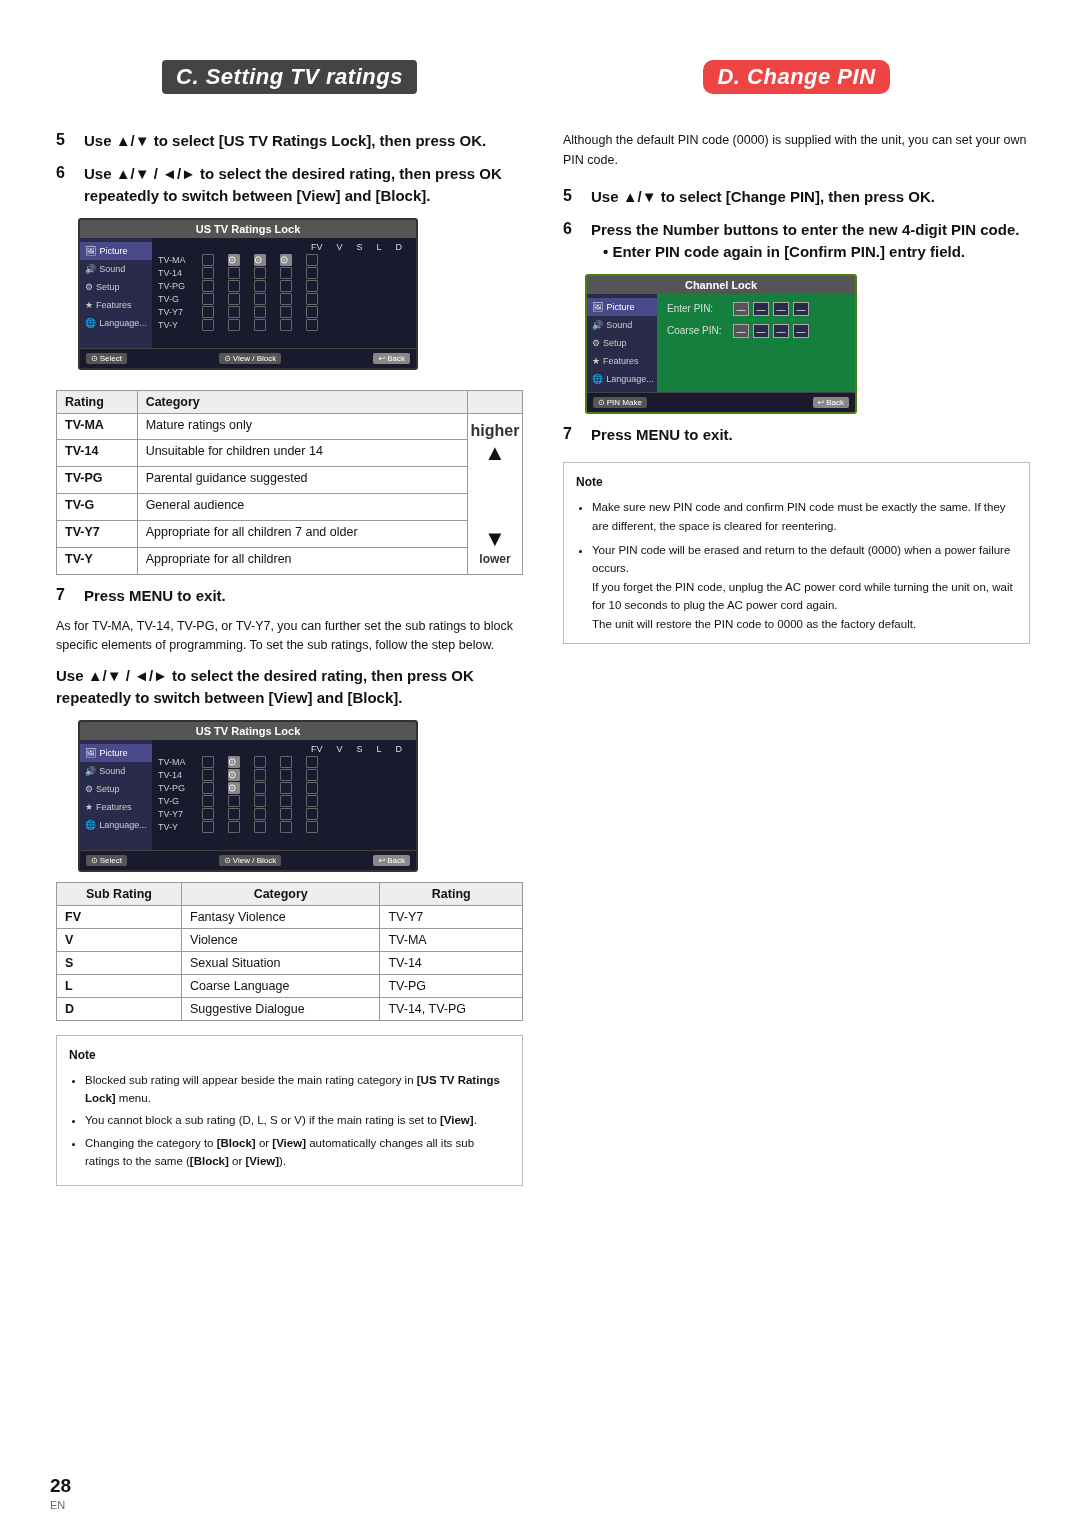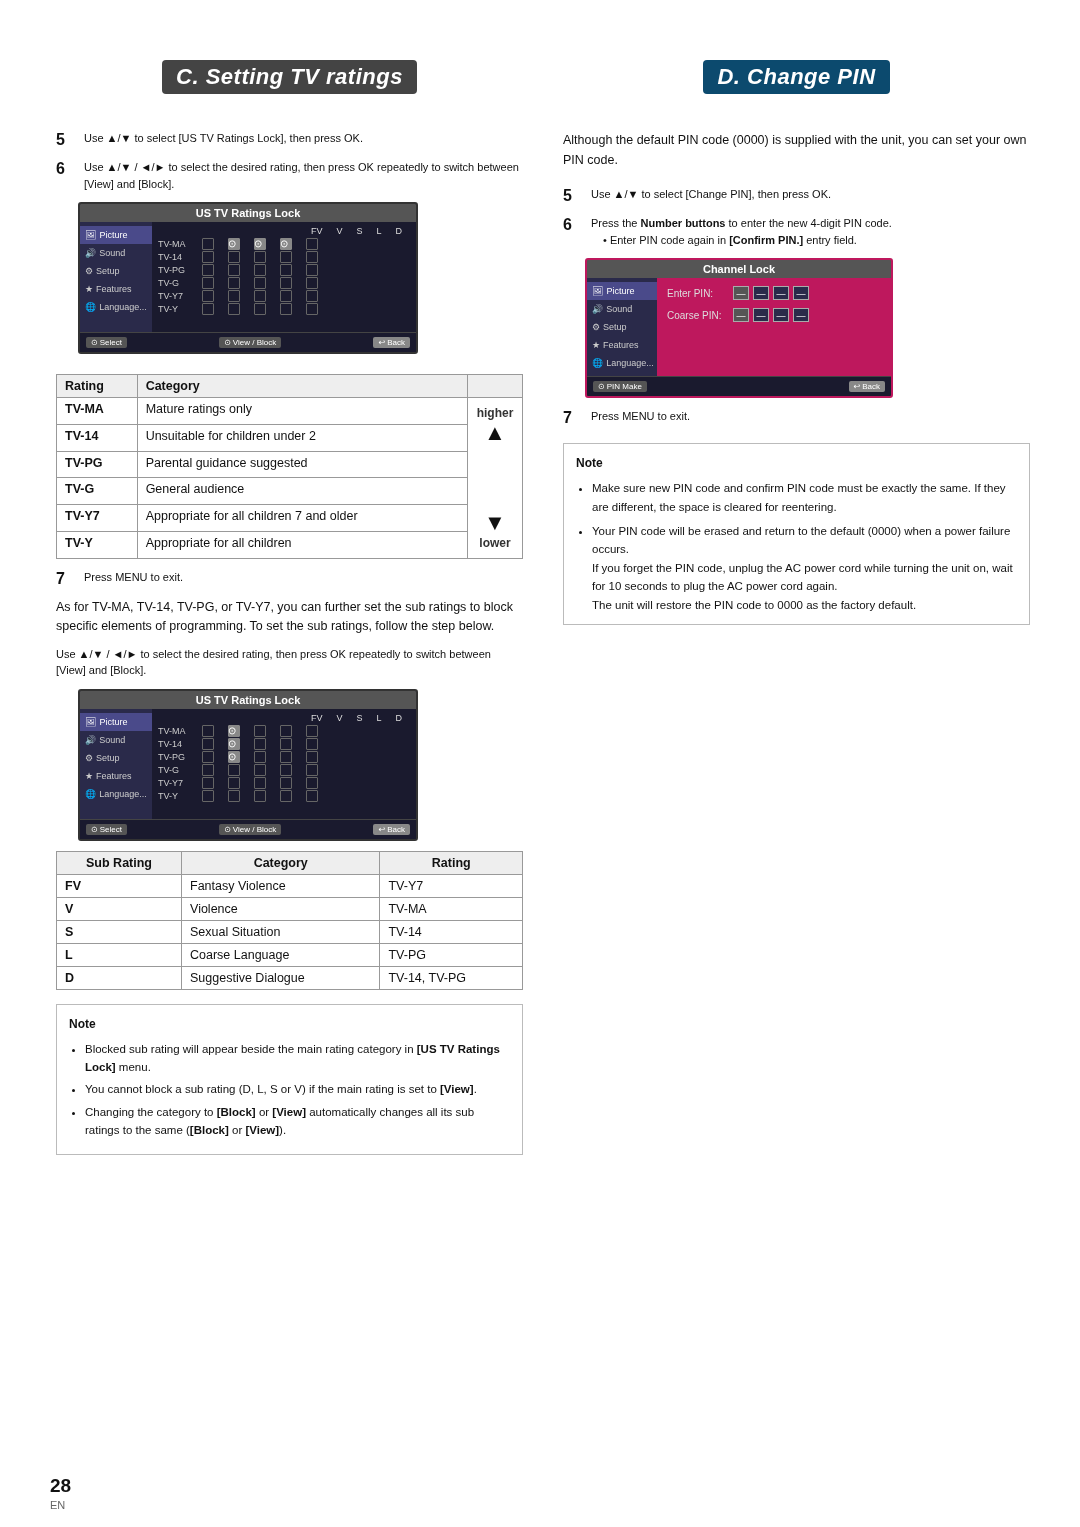--- a/index.html
+++ b/index.html
@@ -36,43 +36,44 @@
     }
     .title-c {
       background: #444;
       color: #fff;
       padding: 4px 14px;
       border-radius: 4px;
       display: inline-block;
       font-style: italic;
     }
     .title-d {
-      background: #0c4a6e;
+      background: #ef4444;
       color: #fff;
       padding: 4px 14px;
-      border-radius: 4px;
+      border-radius: 10px;
       display: inline-block;
       font-style: italic;
     }
     
     .step {
       display: flex;
       margin-bottom: 10px;
       align-items: flex-start;
     }
     .step-num {
       font-size: 16px;
       font-weight: bold;
       min-width: 22px;
       margin-right: 6px;
       margin-top: 1px;
     }
     .step-text {
-      font-size: 11px;
+      font-size: 15px;
       line-height: 1.5;
+      font-weight: bold;
     }
     
     .tv-screen {
       border: 2px solid #333;
       background: #1a1a2e;
       color: #fff;
       width: 340px;
       margin: 10px 0 10px 22px;
       font-size: 10px;
       border-radius: 3px;
@@ -250,24 +251,24 @@
       margin-bottom: 4px;
     }
     
     .right-intro {
       font-size: 12.5px;
       line-height: 1.6;
       margin-bottom: 16px;
     }
     
     .channel-screen {
-      border: 2px solid #be185d;
-      background: #be185d;
-      color: #fff;
-      width: 308px;
+      border: 2px solid #4d7c0f;
+      background: #15803d;
+      color: #fff;
+      width: 272px;
       margin: 10px 0 10px 22px;
       font-size: 10px;
       border-radius: 3px;
       overflow: hidden;
     }
     .channel-title-bar {
       background: #555;
       color: #fff;
       text-align: center;
       padding: 3px 8px;
@@ -493,33 +494,33 @@
                 <th style="width:55px;"></th>
               </tr>
             </thead>
             <tbody>
               <tr>
                 <td class="rating-col">TV-MA</td>
                 <td>Mature ratings only</td>
                 <td rowspan="6" style="text-align:center; vertical-align:middle; border:1px solid #999; position:relative; padding:0;">
                   <div style="display:flex; flex-direction:column; align-items:center; justify-content:space-between; height:100%; padding:8px 0; min-height:160px;">
                     <div>
-                      <div style="font-weight:bold; font-size:12px; text-align:right; color:#333;">higher</div>
+                      <div style="font-weight:bold; font-size:16px; text-align:right; color:#333;">higher</div>
                       <div style="font-size:22px; text-align:center;">▲</div>
                     </div>
                     <div>
                       <div style="font-size:22px; text-align:center;">▼</div>
                       <div style="font-weight:bold; font-size:12px; text-align:right; color:#333;">lower</div>
                     </div>
                   </div>
                 </td>
               </tr>
               <tr>
                 <td class="rating-col">TV-14</td>
-                <td>Unsuitable for children under 2</td>
+                <td>Unsuitable for children under 14</td>
               </tr>
               <tr>
                 <td class="rating-col">TV-PG</td>
                 <td>Parental guidance suggested</td>
               </tr>
               <tr>
                 <td class="rating-col">TV-G</td>
                 <td>General audience</td>
               </tr>
               <tr>

